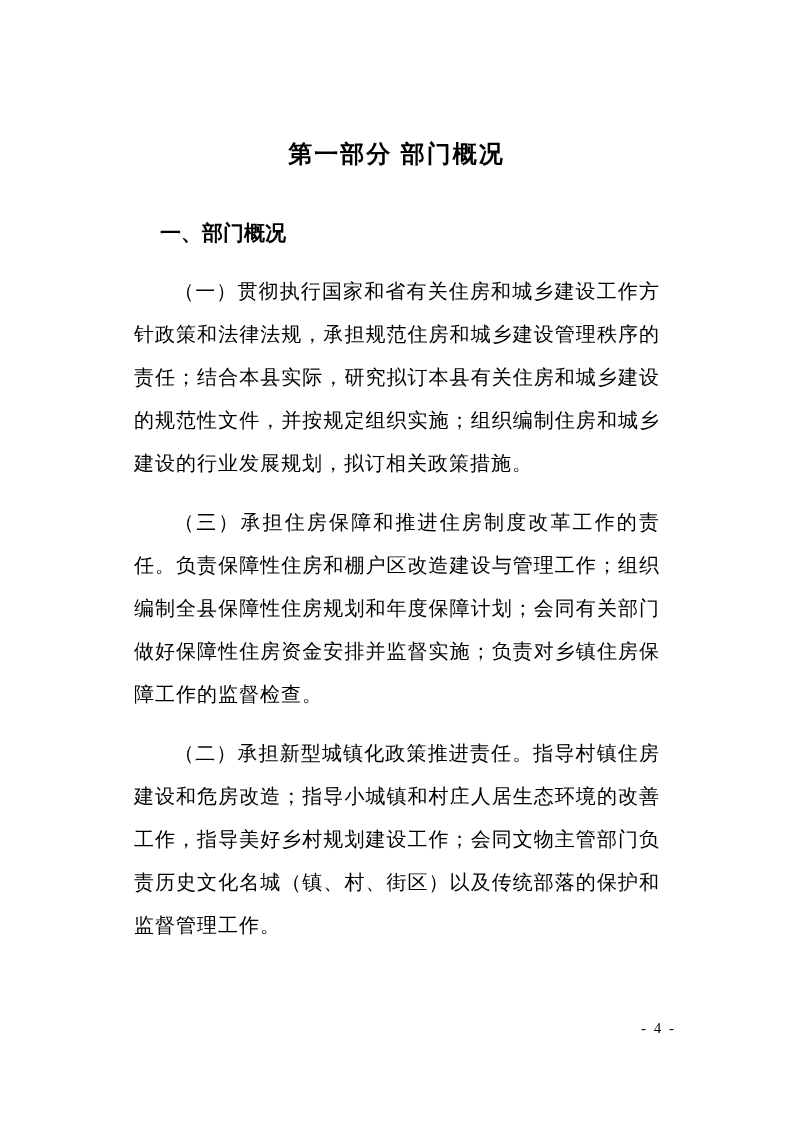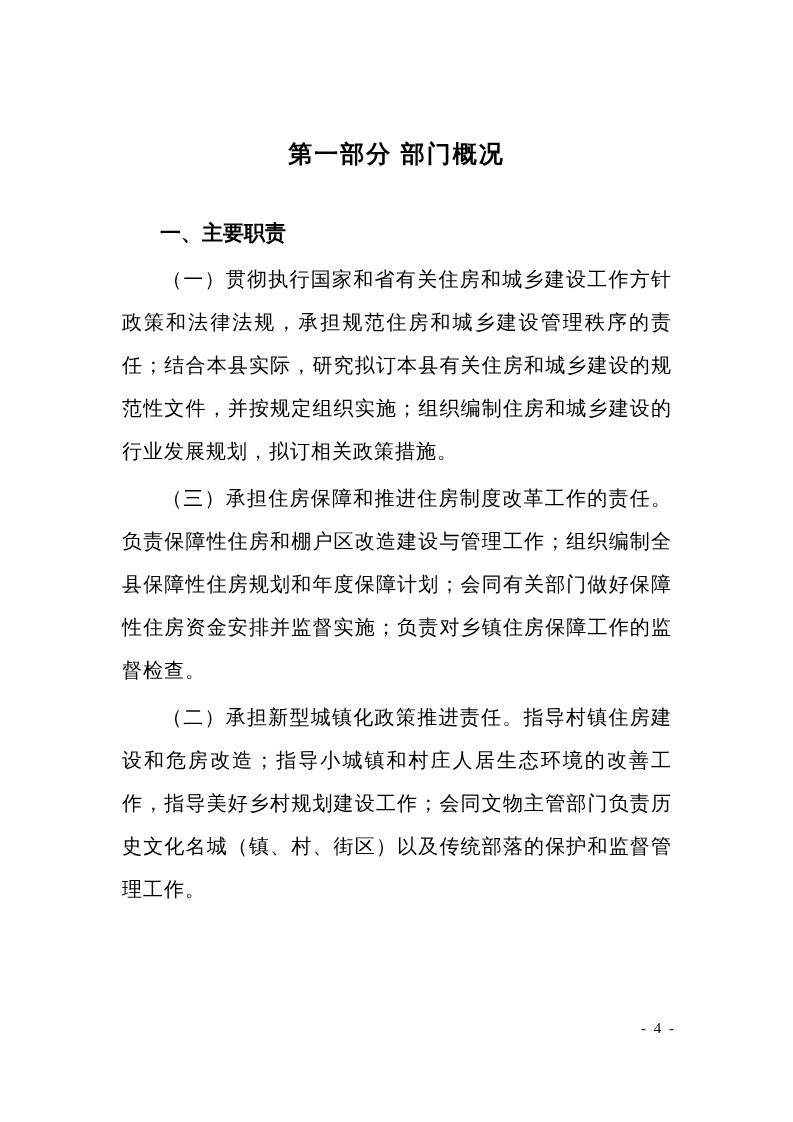--- a/index.html
+++ b/index.html
@@ -43,40 +43,40 @@
     font-family: "Liberation Sans", "DejaVu Sans", sans-serif;
     font-weight: bold;
     font-size: 21px;
     line-height: 43px;
     text-indent: 2em;
     text-align: left;
   }
   .para {
     text-indent: 2em;
     letter-spacing: 1px;
-    margin: 4px;
+    margin: 16px;
   }
   .page-number {
     position: absolute;
     top: 1020px;
     right: 117px;
     font-size: 15px;
     letter-spacing: 2px;
     font-family: "Liberation Serif", "DejaVu Serif", serif;
   }
 </style>
 </head>
 <body>
 
 <div class="page">
 
   <h1 class="doc-title">第一部分 部门概况</h1>
 
   <div class="content">
-    <h2 class="section-heading">一、主要职责</h2>
+    <h2 class="section-heading">一、部门概况</h2>
 
     <p class="para">（一）贯彻执行国家和省有关住房和城乡建设工作方针政策和法律法规，承担规范住房和城乡建设管理秩序的责任；结合本县实际，研究拟订本县有关住房和城乡建设的规范性文件，并按规定组织实施；组织编制住房和城乡建设的行业发展规划，拟订相关政策措施。</p>
 
     <p class="para">（三）承担住房保障和推进住房制度改革工作的责任。负责保障性住房和棚户区改造建设与管理工作；组织编制全县保障性住房规划和年度保障计划；会同有关部门做好保障性住房资金安排并监督实施；负责对乡镇住房保障工作的监督检查。</p>
 
     <p class="para">（二）承担新型城镇化政策推进责任。指导村镇住房建设和危房改造；指导小城镇和村庄人居生态环境的改善工作，指导美好乡村规划建设工作；会同文物主管部门负责历史文化名城（镇、村、街区）以及传统部落的保护和监督管理工作。</p>
 
   </div>
 
   <div class="page-number">- 4 -</div>

